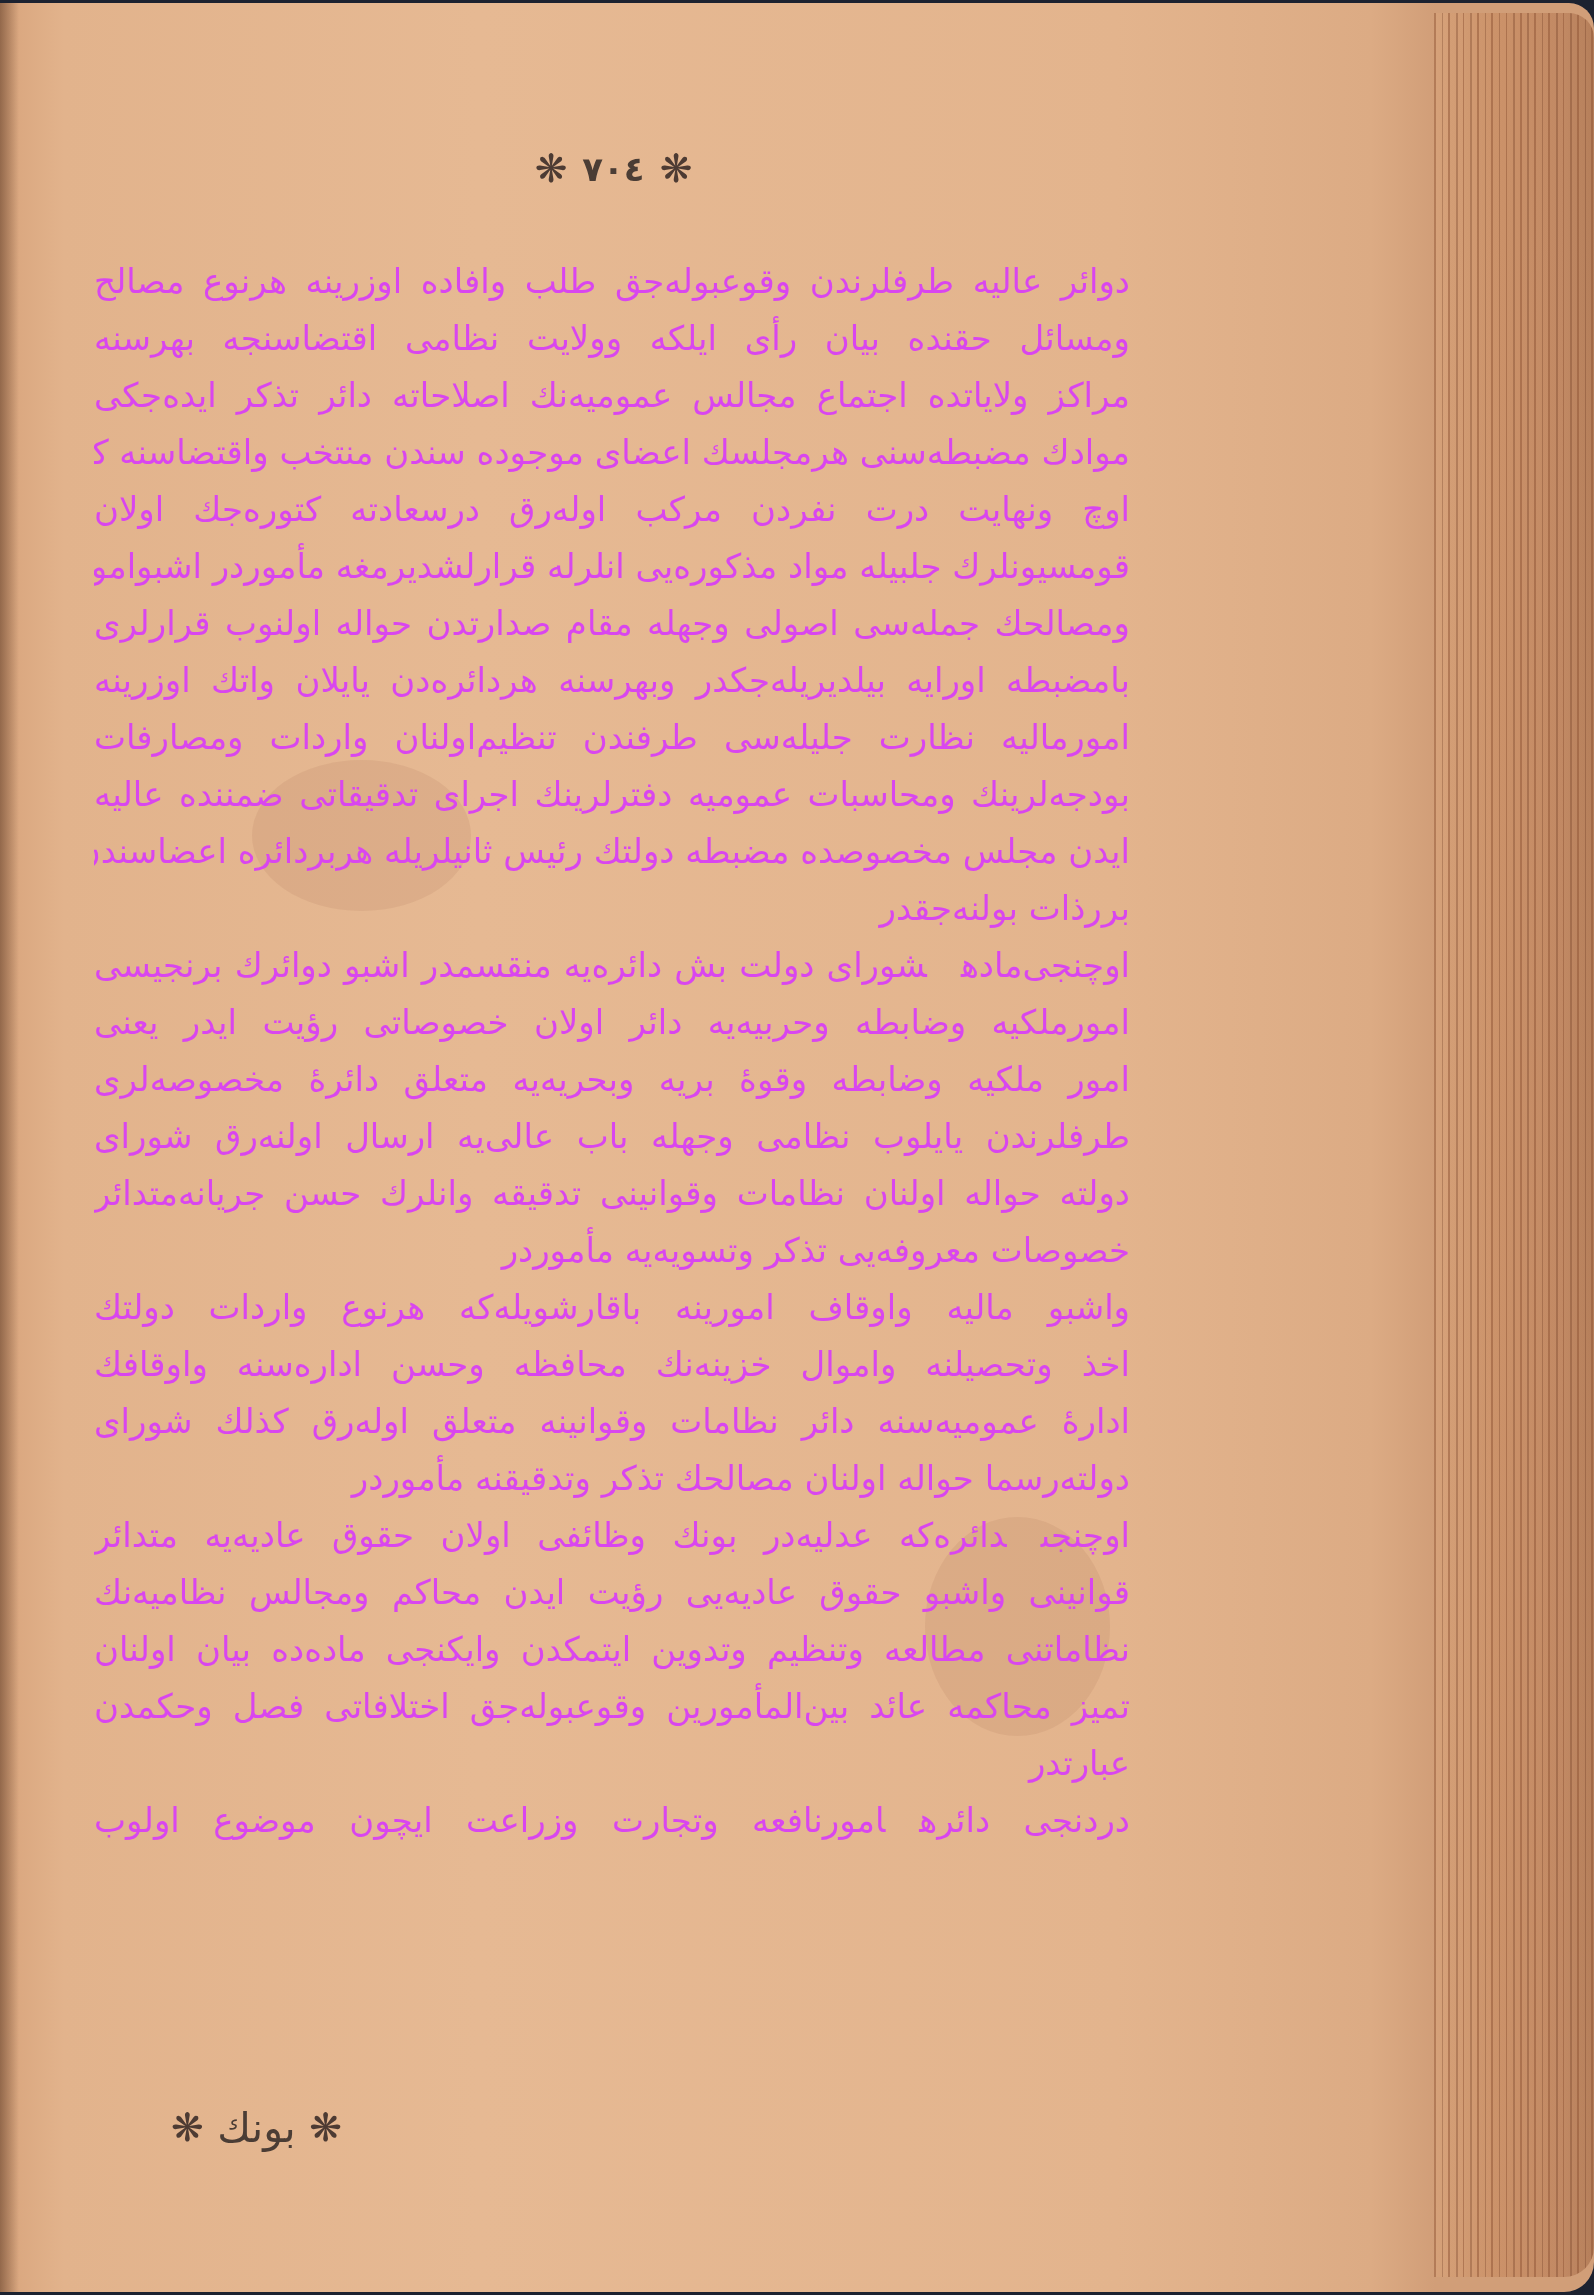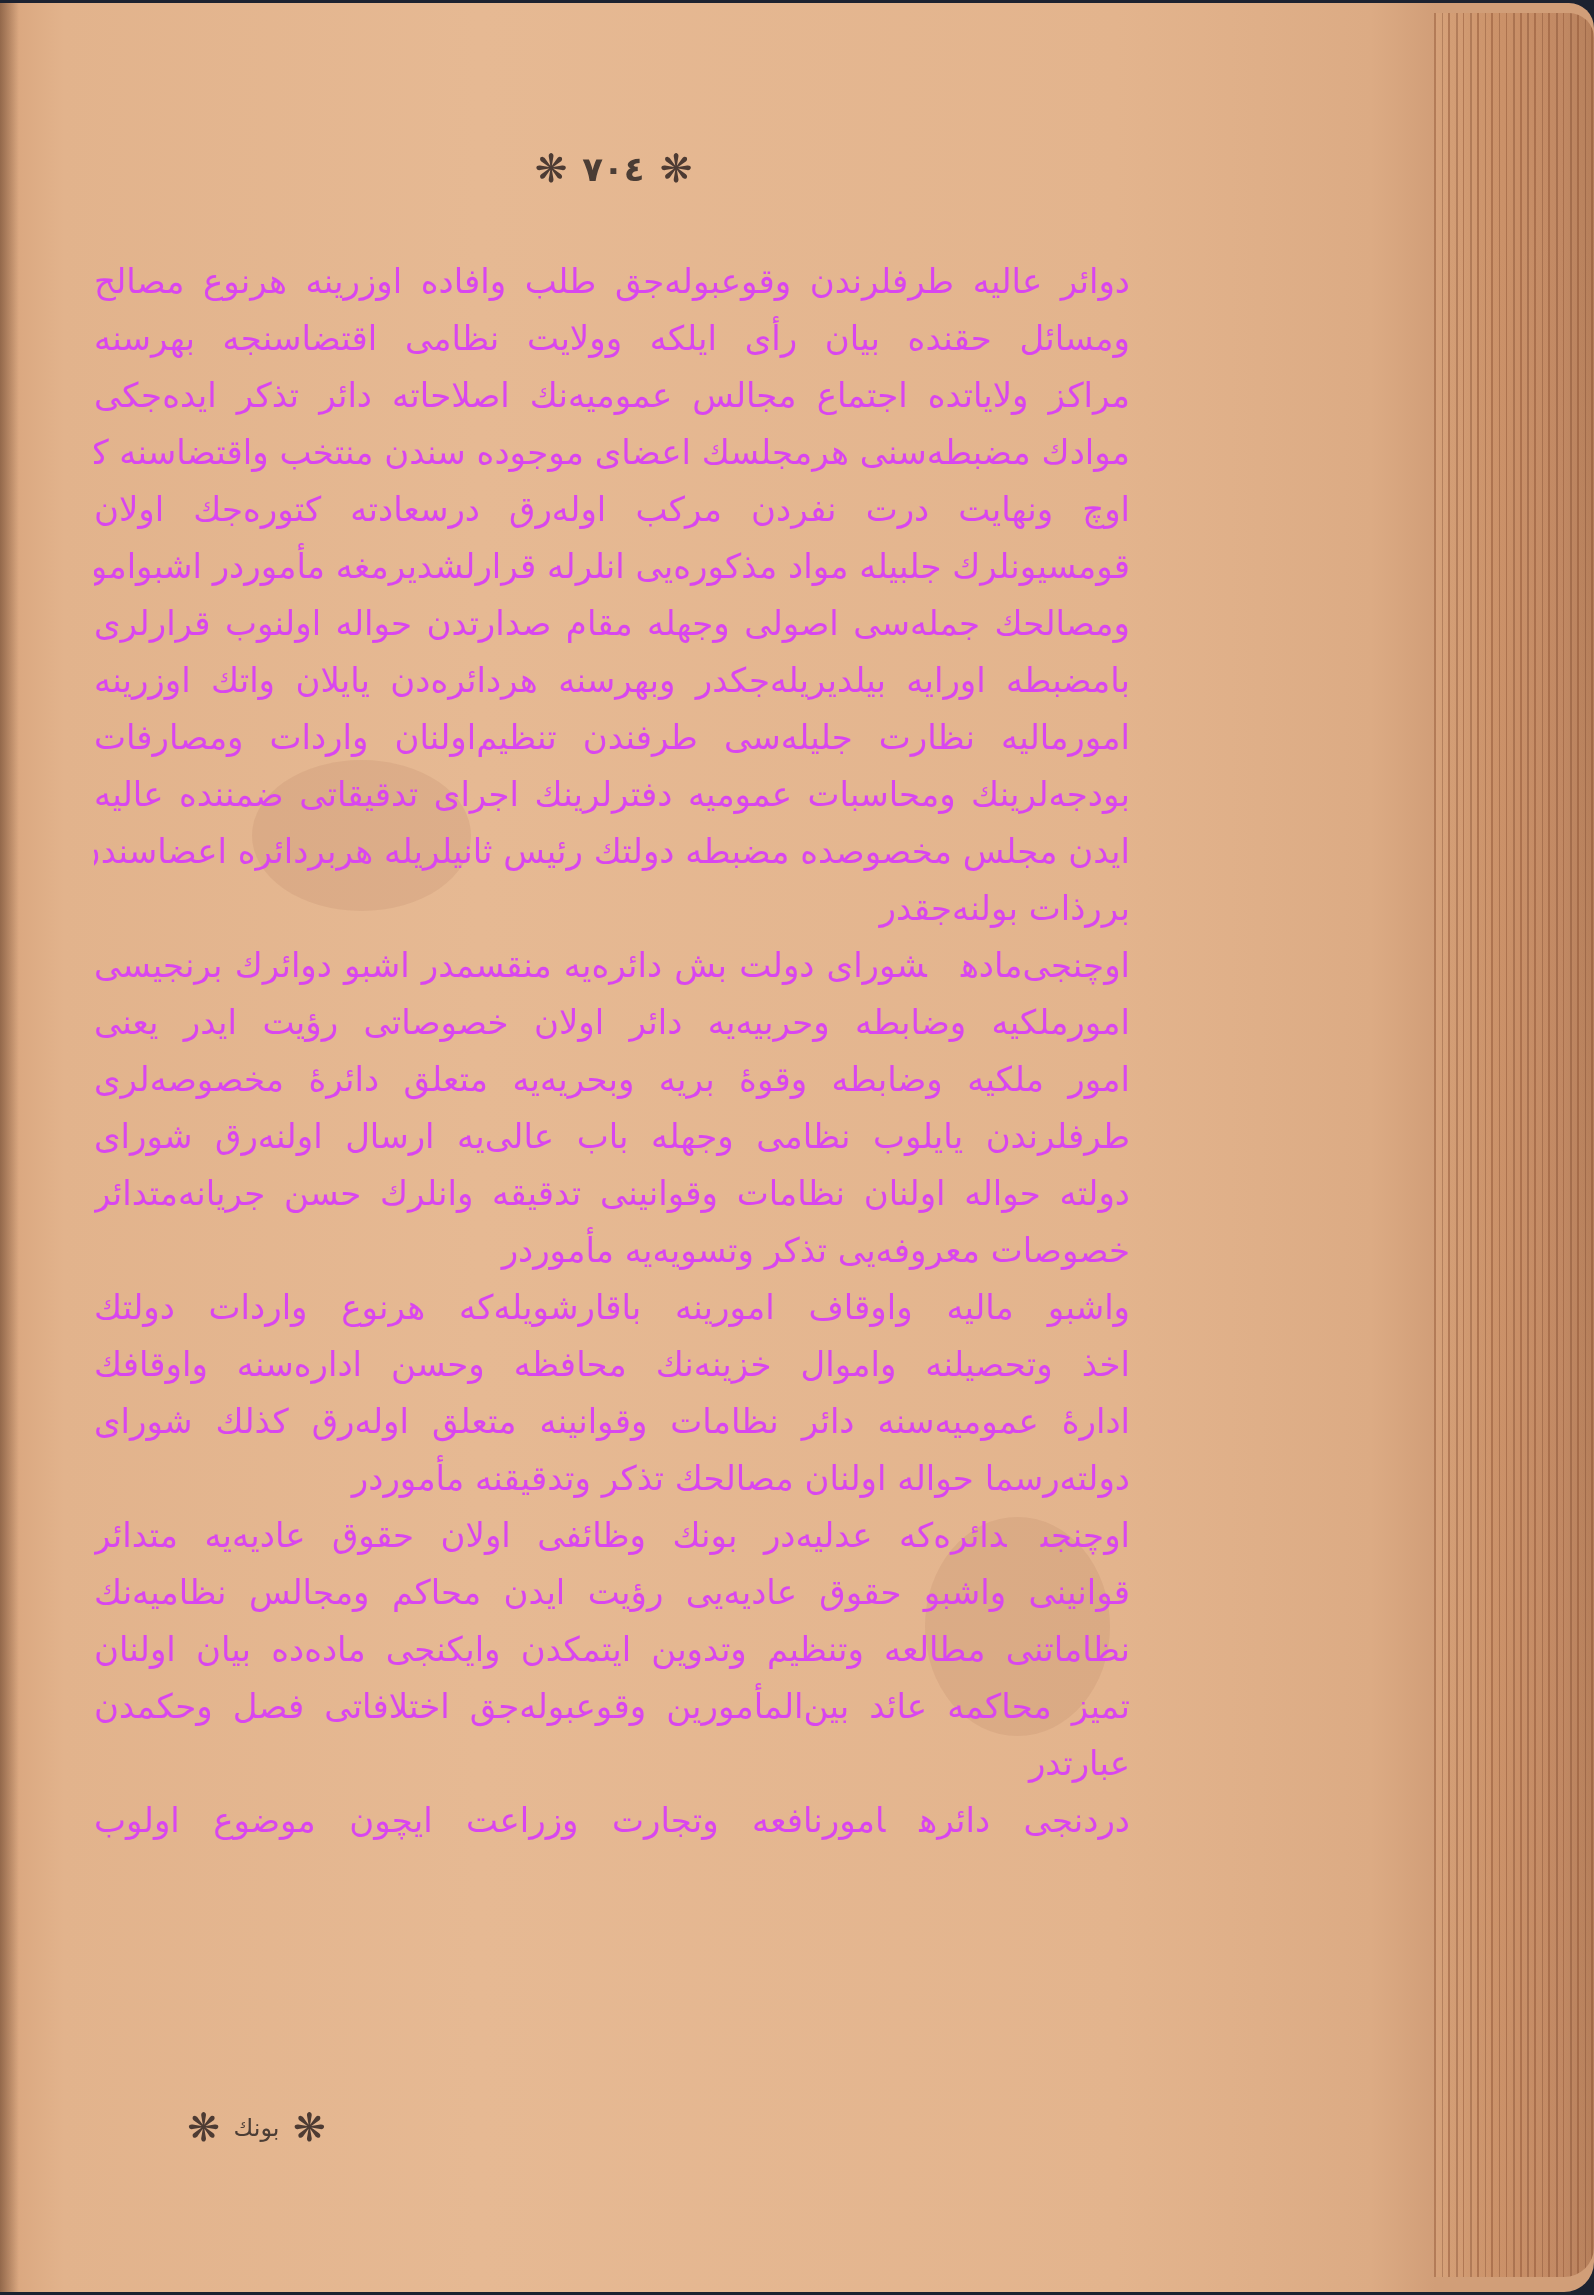--- a/index.html
+++ b/index.html
@@ -96,21 +96,21 @@
       height: 59px;
       display: flex;
       align-items: center;
       justify-content: center;
       gap: 13.5px;
       color: #4b3d35;
       font-family: "DejaVu Sans", sans-serif;
       direction: rtl;
     }
     .catchword-text {
-      font-size: 24px;
+      font-size: 41px;
     }
     .stain {
       position: absolute;
       border-radius: 50%;
       background: rgba(160,100,70,0.12);
     }
   </style>
 </head>
 <body>
 

